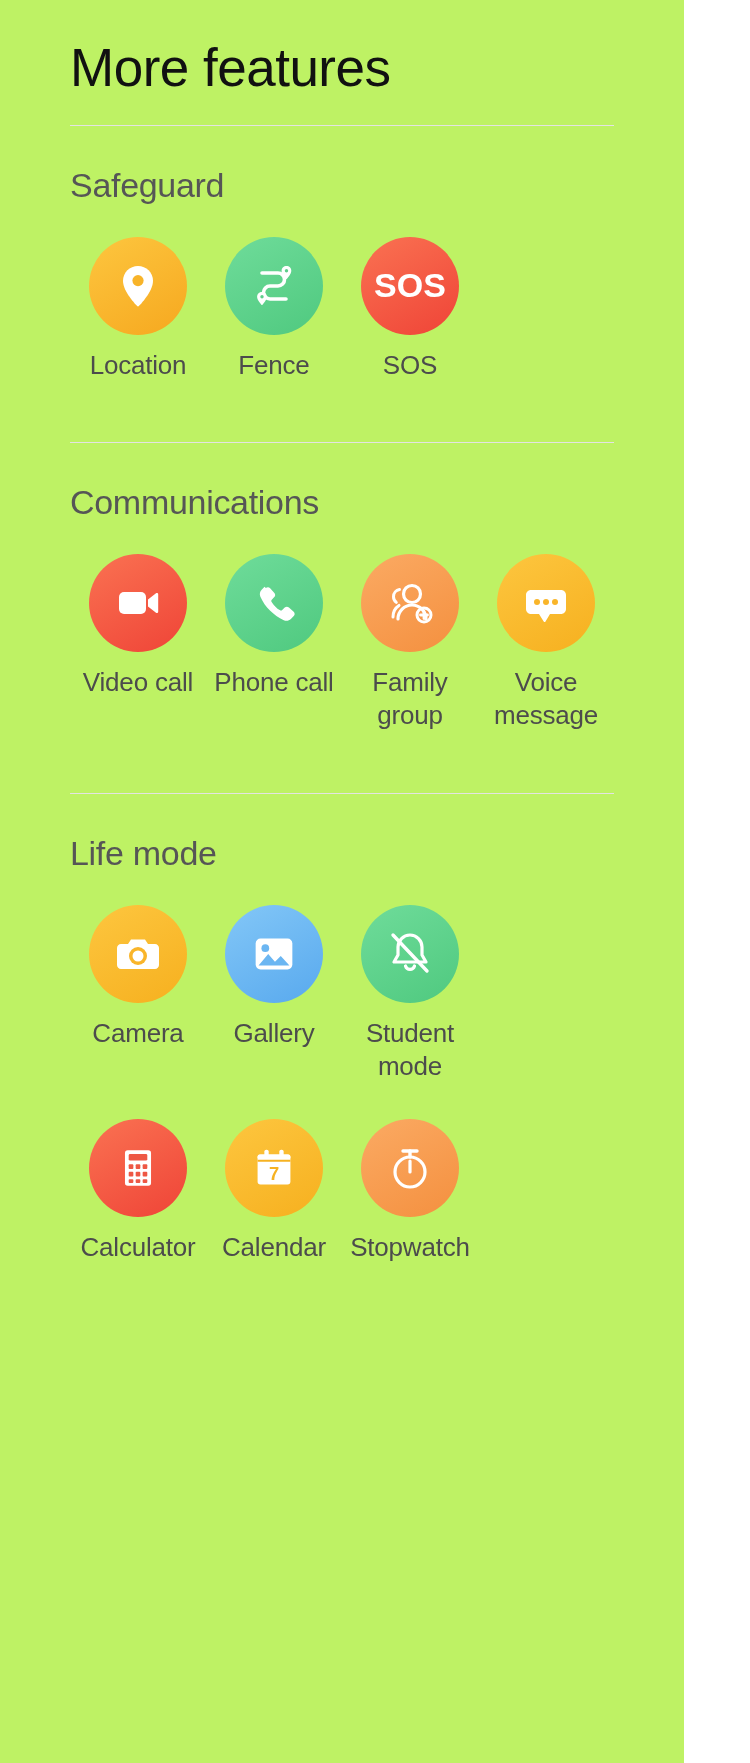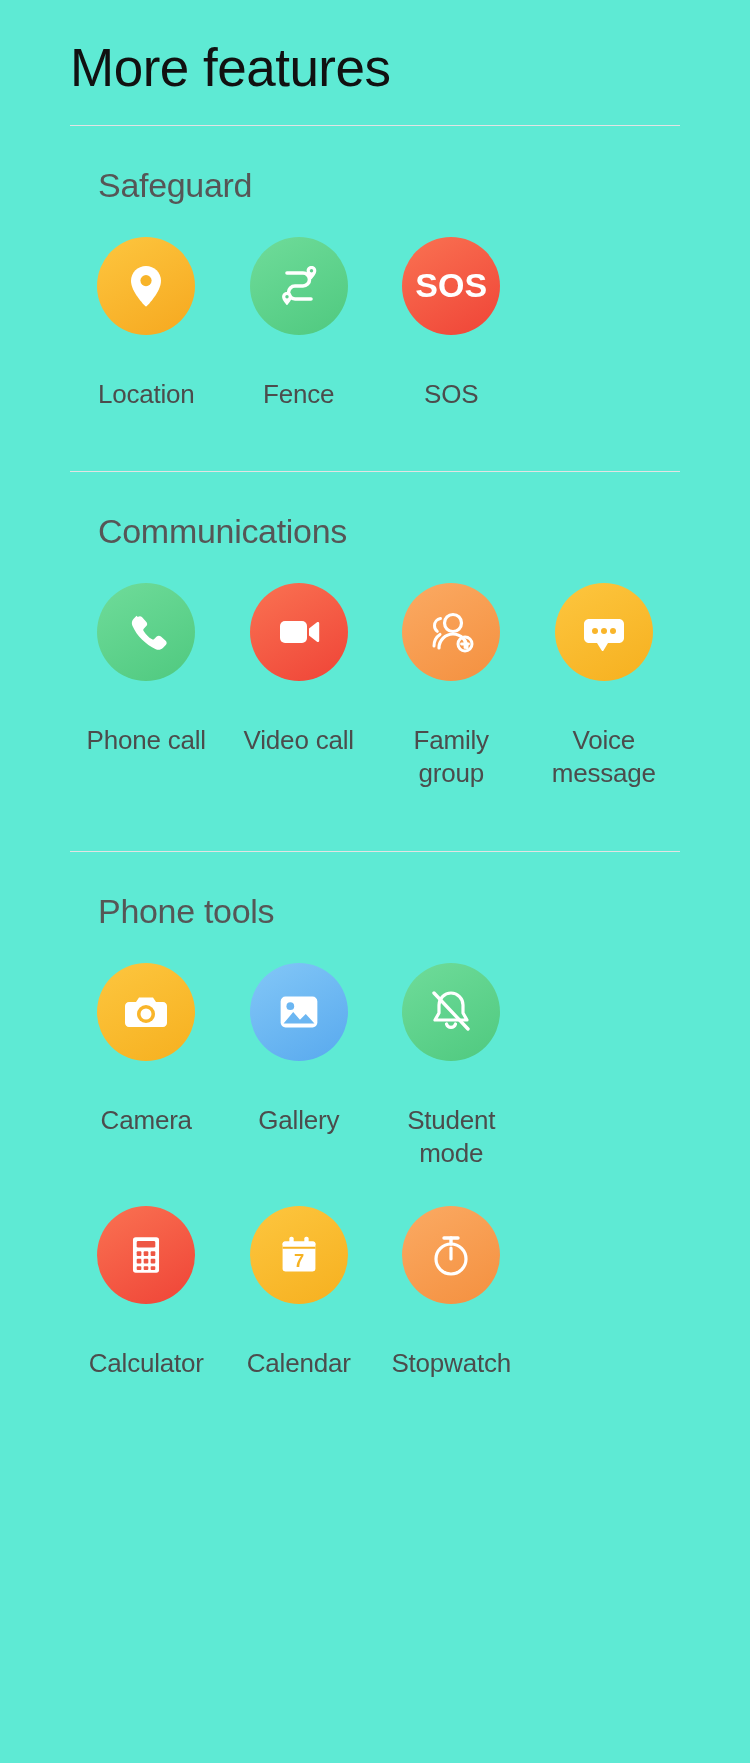--- a/index.html
+++ b/index.html
@@ -9,24 +9,24 @@
   }
   body {
     width: 750px;
     height: 1763px;
     font-family: "Liberation Sans", sans-serif;
     -webkit-font-smoothing: antialiased;
     color: #4a4a4a;
     overflow: hidden;
   }
   .page {
-    width: 750px;
+    width: 684px;
     height: 1763px;
     position: relative;
-    background: #5eead4;
+    background: #bef264;
     box-sizing: border-box;
   }
   .page-title {
     font-size: 53px;
     font-weight: 400;
     color: #111111;
     letter-spacing: -0.5px;
     padding: 38px 0 26px 70px;
     line-height: 1.15;
   }
@@ -38,49 +38,47 @@
   .section {
     padding: 0 70px;
   }
   .section-title {
     font-size: 34px;
     font-weight: 400;
     color: #565656;
     letter-spacing: -0.3px;
     padding-top: 40px;
     padding-bottom: 22px;
-    margin-left: 28px;
   }
   .grid {
     display: flex;
     flex-wrap: wrap;
     width: 100%;
   }
   .tile {
     width: 25%;
     display: flex;
     flex-direction: column;
     align-items: center;
     padding-top: 10px;
     padding-bottom: 8px;
     box-sizing: border-box;
-    gap: 43px;
   }
   .icon-circle {
     width: 98px;
     height: 98px;
     border-radius: 50%;
     display: flex;
     align-items: center;
     justify-content: center;
     position: relative;
   }
   .icon-circle svg { display: block; }
   .tile-label {
-    margin-top: 0;
+    margin-top: 14px;
     font-size: 26px;
     line-height: 1.28;
     color: #4c4c4c;
     text-align: center;
     max-width: 140px;
     letter-spacing: -0.2px;
   }
   .sos-text {
     color: #fff;
     font-size: 34px;
@@ -140,36 +138,36 @@
     </div>
   </div>
 
   <div class="divider sec-gap-top"></div>
 
   <div class="section">
     <div class="section-title">Communications</div>
     <div class="grid">
 
       <div class="tile">
+        <div class="icon-circle" style="background:linear-gradient(150deg,#fa7252,#ef4437)">
+          <svg width="58" height="58" viewBox="0 0 58 58">
+            <rect x="10" y="18" width="27" height="22" rx="5" fill="#ffffff"></rect>
+            <path d="M39 25.5l8-6.2c.9-.7 2.2-.1 2.2 1v17.4c0 1.1-1.3 1.7-2.2 1l-8-6.2v-7z" fill="#ffffff"></path>
+          </svg>
+        </div>
+        <div class="tile-label">Video call</div>
+      </div>
+
+      <div class="tile">
         <div class="icon-circle" style="background:linear-gradient(150deg,#6fdc9a,#4fc97f)">
           <svg width="54" height="54" viewBox="0 0 56 56">
             <path d="M19.5 12.5c1.3-1.3 3.3-1.2 4.5.1l4.4 4.9c1.1 1.3 1.1 3.2-.1 4.4l-2.6 2.6c-.6.6-.7 1.5-.3 2.2 2.1 3.7 5.2 6.8 8.9 8.9.7.4 1.6.3 2.2-.3l2.6-2.6c1.2-1.2 3.1-1.2 4.4-.1l4.9 4.4c1.3 1.2 1.4 3.2.1 4.5l-3 3c-1.9 1.9-4.8 2.4-7.3 1.3-5.4-2.4-10.3-5.8-14.4-9.9-4.1-4.1-7.5-9-9.9-14.4-1.1-2.5-.6-5.4 1.3-7.3l3-3z" fill="#ffffff"></path>
           </svg>
         </div>
         <div class="tile-label">Phone call</div>
-      </div>
-
-      <div class="tile">
-        <div class="icon-circle" style="background:linear-gradient(150deg,#fa7252,#ef4437)">
-          <svg width="58" height="58" viewBox="0 0 58 58">
-            <rect x="10" y="18" width="27" height="22" rx="5" fill="#ffffff"></rect>
-            <path d="M39 25.5l8-6.2c.9-.7 2.2-.1 2.2 1v17.4c0 1.1-1.3 1.7-2.2 1l-8-6.2v-7z" fill="#ffffff"></path>
-          </svg>
-        </div>
-        <div class="tile-label">Video call</div>
       </div>
 
       <div class="tile">
         <div class="icon-circle" style="background:linear-gradient(150deg,#fbaa63,#f4903f)">
           <svg width="58" height="58" viewBox="0 0 58 58">
             <circle cx="31" cy="20" r="8.5" fill="none" stroke="#ffffff" stroke-width="3.2"></circle>
             <path d="M17 45c0-7.7 6.3-14 14-14s14 6.3 14 14" fill="none" stroke="#ffffff" stroke-width="3.2" stroke-linecap="round"></path>
             <path d="M18.5 15.5c-3.4.6-6 3.6-6 7.2 0 2.3 1.1 4.4 2.8 5.7" fill="none" stroke="#ffffff" stroke-width="3" stroke-linecap="round"></path>
             <path d="M12 43c0-5 2.3-9.2 6-11.6" fill="none" stroke="#ffffff" stroke-width="3" stroke-linecap="round"></path>
             <circle cx="43" cy="41" r="7" fill="none" stroke="#ffffff" stroke-width="3"></circle>
@@ -194,21 +192,21 @@
 
       <div class="spacer-sm"></div>
 
 
     </div>
   </div>
 
   <div class="divider sec-gap-top"></div>
 
   <div class="section">
-    <div class="section-title">Phone tools</div>
+    <div class="section-title">Life mode</div>
     <div class="grid">
 
       <div class="tile">
         <div class="icon-circle" style="background:linear-gradient(150deg,#fdc63f,#f6b01f)">
           <svg width="58" height="58" viewBox="0 0 58 58">
             <path d="M12 19h7l3-4.5h14L39 19h7c2.2 0 4 1.8 4 4v17c0 2.2-1.8 4-4 4H12c-2.2 0-4-1.8-4-4V23c0-2.2 1.8-4 4-4z" fill="#ffffff"></path>
             <circle cx="29" cy="31" r="9" fill="#f9b52a"></circle>
             <circle cx="29" cy="31" r="5.5" fill="#ffffff"></circle>
           </svg>
         </div>

